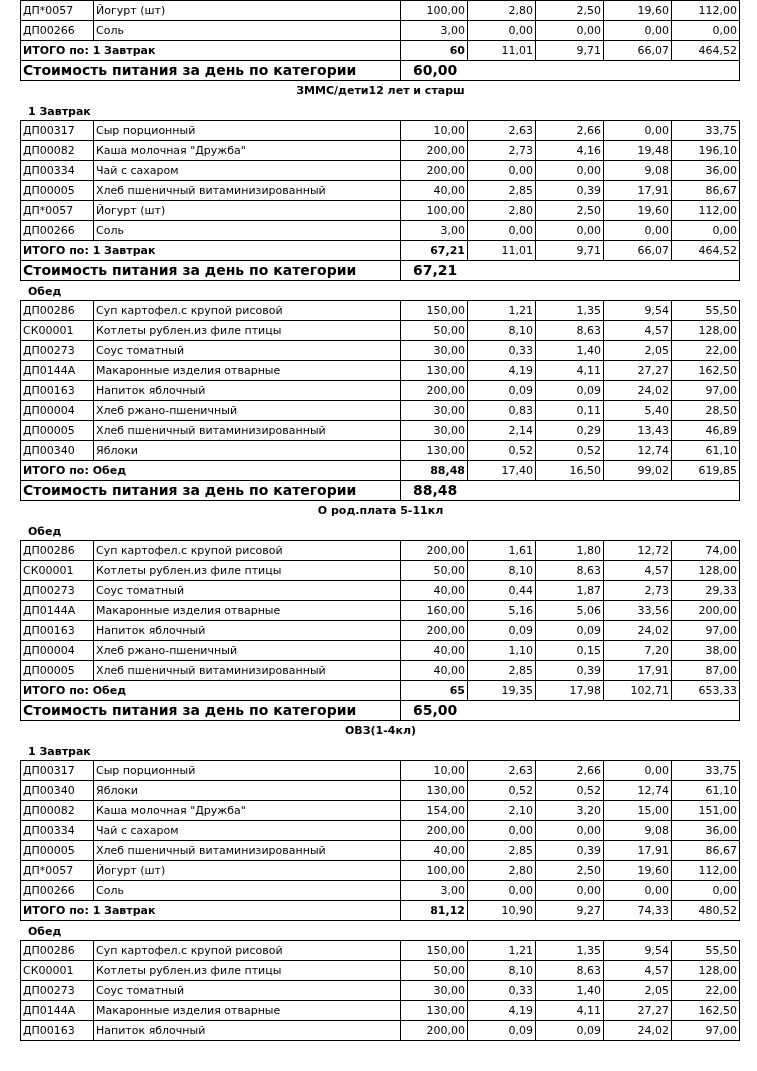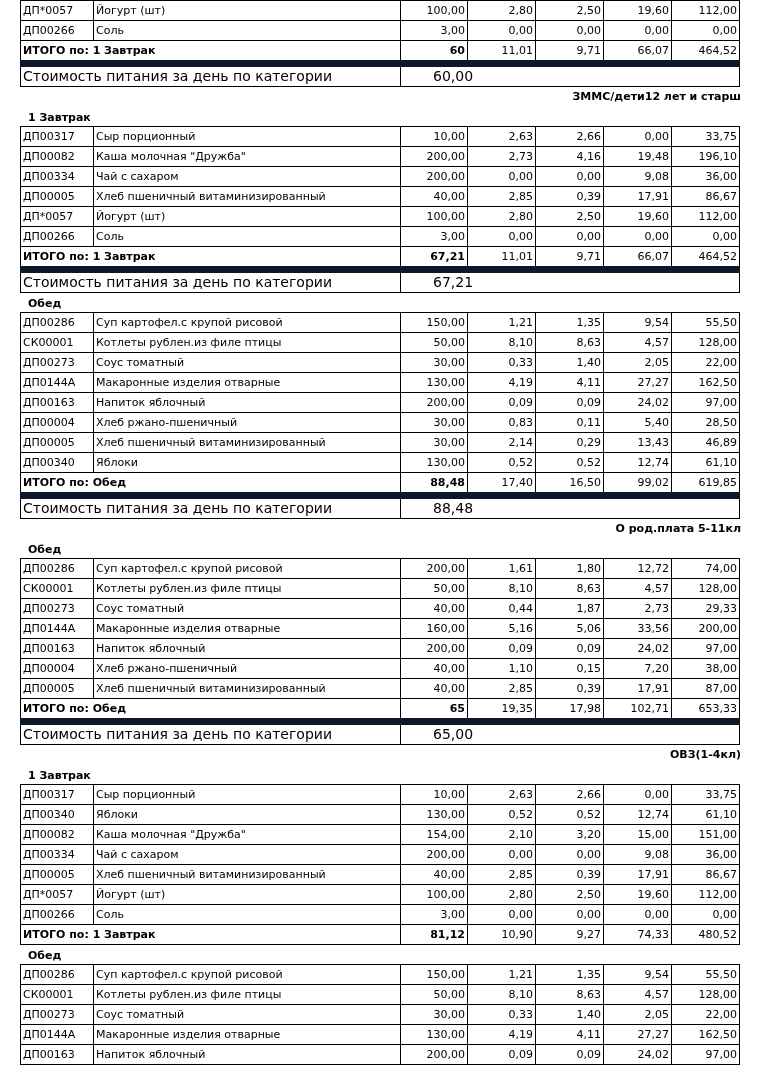--- a/index.html
+++ b/index.html
@@ -20,24 +20,24 @@
     col.c-name { width: 307px; }
     col.c-qty { width: 67px; }
     col.c-n1 { width: 68px; }
     col.c-n2 { width: 68px; }
     col.c-n3 { width: 68px; }
     col.c-n4 { width: 68px; }
     td.num { text-align: right; }
     td.qty { text-align: right; }
     tr.total td { font-weight: bold; }
     tr.total td.plain { font-weight: normal; }
-    tr.cost td { height: 19px; font-weight: normal; font-size: 14px; border-top: 7px solid #0f172a; }
-    tr.cost td.cost-val { padding-left: 32px; font-size: 14px; }
+    tr.cost td { height: 19px; font-weight: bold; font-size: 14px; border-top: 1px solid #0f172a; }
+    tr.cost td.cost-val { padding-left: 12px; font-size: 14px; }
     .cat-title {
-      text-align: right; font-weight: bold; font-size: 11px;
+      text-align: center; font-weight: bold; font-size: 11px;
       height: 20px; line-height: 20px; width: 721px;
     }
     .meal-title {
       font-weight: bold; font-size: 11px; height: 19px; line-height: 21px;
       padding-left: 8px;
     }
   </style>
 </head>
 <body>
 

